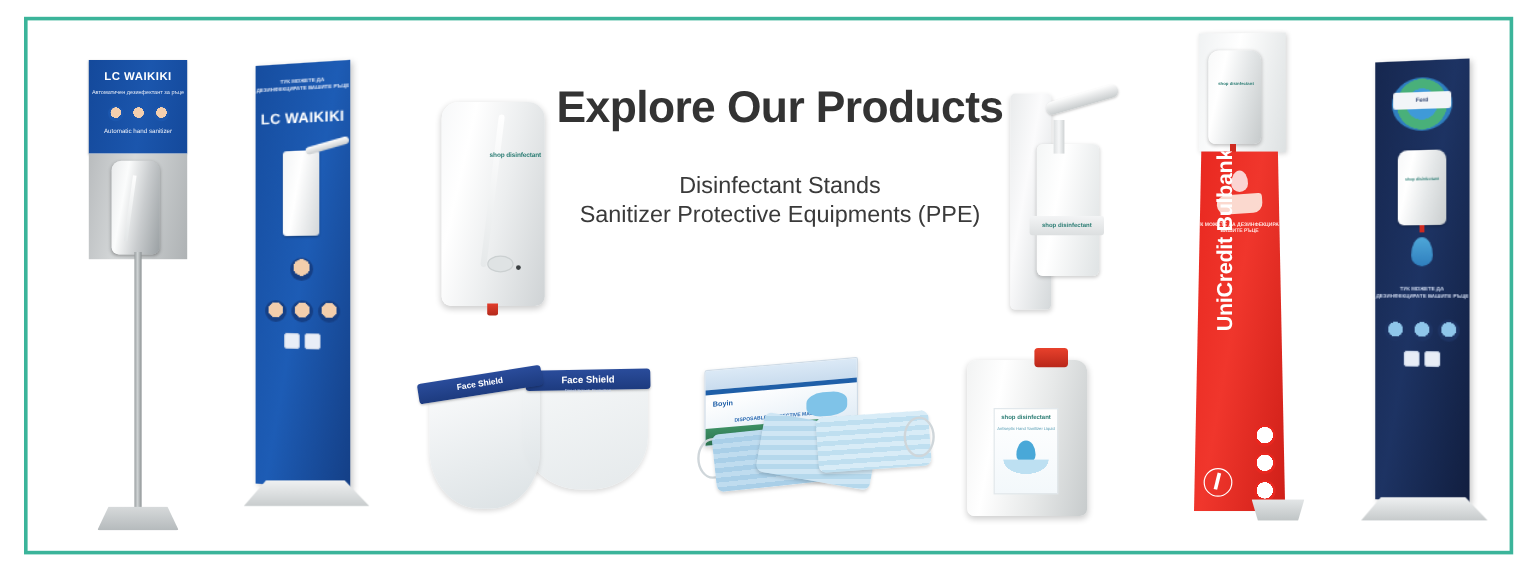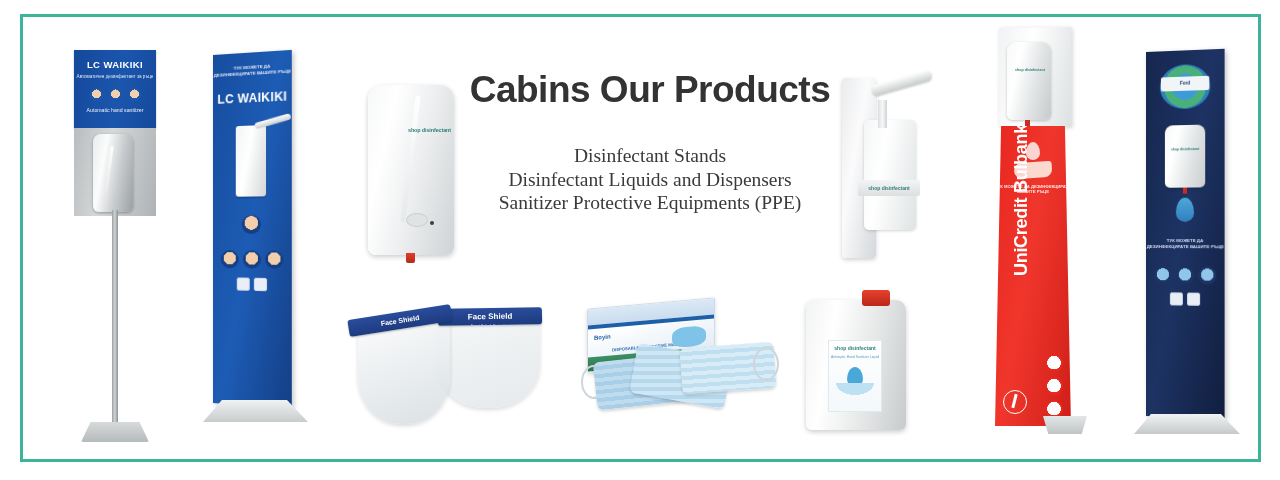--- a/index.html
+++ b/index.html
@@ -30,21 +30,20 @@
     font-family:"Liberation Sans", sans-serif;
     letter-spacing:-0.5px;
     color:#333333;
     white-space:nowrap;
   }
   .product-list{
     position:absolute;left:420px;top:144px;width:460px;
     text-align:center;
     font-size:19.5px;line-height:23.5px;
     color:#3a3a3a;
-    font-family:Liberation Serif, serif;
   }
   .product-list div{white-space:nowrap;}
 
   
   .prod{position:absolute;}
 
   
   .p1{left:60px;top:50px;width:110px;height:385px;}
   .p1 .sign{
     position:absolute;left:14px;top:0;width:82px;height:78px;
@@ -589,19 +588,18 @@
         <i></i>
       </div>
       <div class="sq">
         <i></i>
         <i></i>
       </div>
     </div>
     <div class="foot"></div>
   </div>
 
-  <div class="headline">Cabins Our Products</div>
+  <div class="headline">Explore Our Products</div>
   <div class="product-list">
     <div>Disinfectant Stands</div>
-    <div>Disinfectant Liquids and Dispensers</div>
     <div>Sanitizer Protective Equipments (PPE)</div>
   </div>
 </div>
 
 </body></html>

